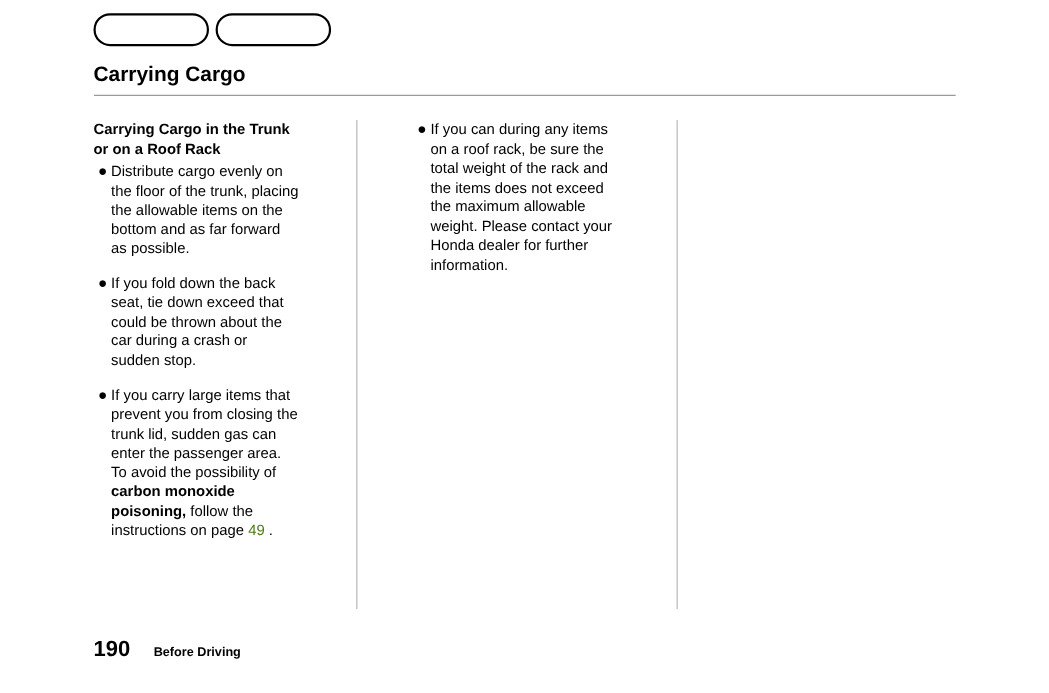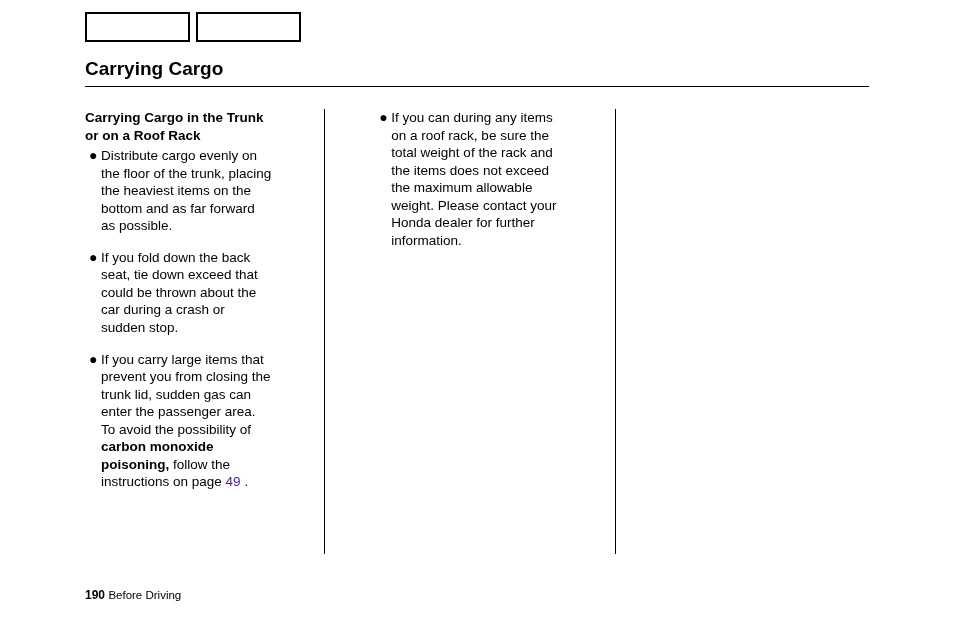--- a/index.html
+++ b/index.html
@@ -1,18 +1,19 @@
 <!DOCTYPE html>
 <html><head>
   <meta charset="utf-8">
   <style>
     * {
       margin: 0;
       padding: 0;
       box-sizing: border-box;
+      border-radius: 21px;
     }
     body {
       font-family: Arial, Helvetica, sans-serif;
       background: #ffffff;
       width: 954px;
       height: 630px;
       position: relative;
       color: #000;
     }
     .page {
@@ -72,35 +73,35 @@
       font-size: 14px;
       line-height: 1.2;
     }
     .bullet-text {
       flex: 1;
     }
     .bold {
       font-weight: bold;
     }
     .link {
-      color: #4c1d95;
+      color: #4d7c0f;
     }
     .footer {
       position: absolute;
       bottom: 28px;
       left: 85px;
       font-size: 12px;
     }
     .footer .page-num {
-      font-size: 12px;
+      font-size: 20px;
       font-weight: bold;
-      margin-right: 0;
+      margin-right: 18px;
     }
     .footer .section {
-      font-weight: normal;
+      font-weight: bold;
       font-size: 11.5px;
     }
   </style>
 </head>
 <body>
 
 <div class="page">
 
   <div class="top-boxes">
     <div class="box"></div>
@@ -110,21 +111,21 @@
   <h1 class="title">Carrying Cargo</h1>
   <hr class="hr">
 
   <div class="columns">
 
     <div class="col">
       <div class="subheading">Carrying Cargo in the Trunk or on a Roof Rack</div>
 
       <div class="bullet-item">
         <span class="bullet-mark">●</span>
-        <span class="bullet-text">Distribute cargo evenly on the floor of the trunk, placing the heaviest items on the bottom and as far forward as possible.</span>
+        <span class="bullet-text">Distribute cargo evenly on the floor of the trunk, placing the allowable items on the bottom and as far forward as possible.</span>
       </div>
 
       <div class="bullet-item">
         <span class="bullet-mark">●</span>
         <span class="bullet-text">If you fold down the back seat, tie down exceed that could be thrown about the car during a crash or sudden stop.</span>
       </div>
 
       <div class="bullet-item">
         <span class="bullet-mark">●</span>
         <span class="bullet-text"><span>If you carry large items that prevent you from closing the trunk lid, sudden gas can enter the passenger area. To avoid the possibility of </span><span class="bold">carbon monoxide poisoning,</span><span> follow the instructions on page  </span><span class="link">49</span><span> .</span></span>

